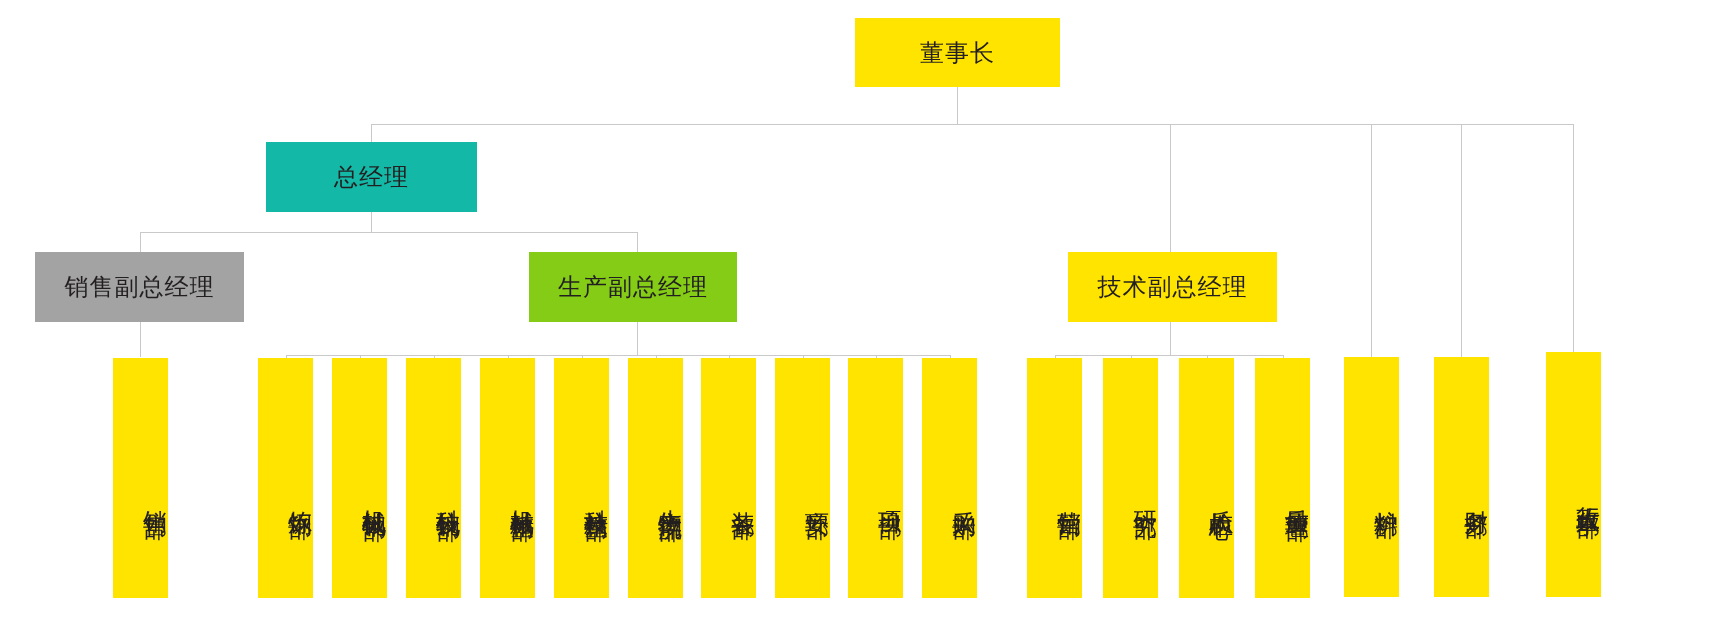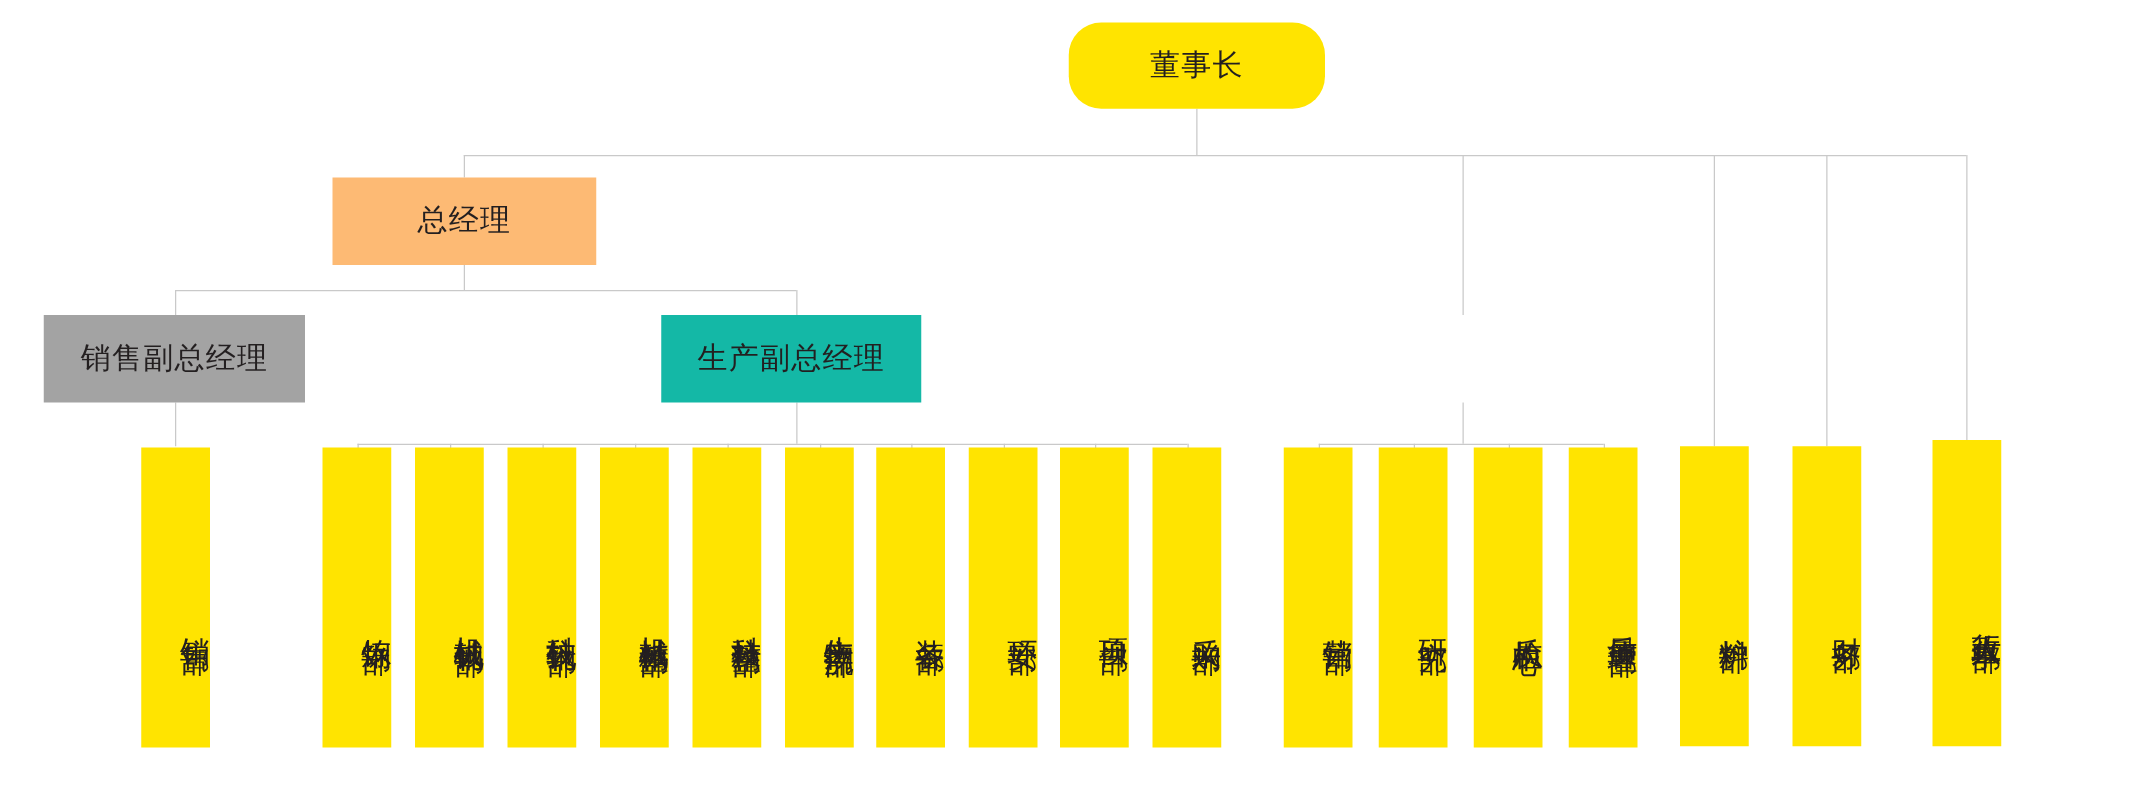--- a/index.html
+++ b/index.html
@@ -92,33 +92,36 @@
   <div class="conn v" style="left: 876px; top: 355px; height: 4px; background: rgb(201, 201, 201);"></div>
   <div class="conn v" style="left: 950px; top: 355px; height: 4px; background: rgb(201, 201, 201);"></div>
 
   <div class="conn v" style="left: 1170px; top: 322px; height: 33px; background: rgb(201, 201, 201);"></div>
   <div class="conn h" style="left: 1055px; top: 355px; width: 228px; background: rgb(201, 201, 201);"></div>
   <div class="conn v" style="left: 1055px; top: 355px; height: 4px; background: rgb(201, 201, 201);"></div>
   <div class="conn v" style="left: 1131px; top: 355px; height: 4px; background: rgb(201, 201, 201);"></div>
   <div class="conn v" style="left: 1207px; top: 355px; height: 4px; background: rgb(201, 201, 201);"></div>
   <div class="conn v" style="left: 1283px; top: 355px; height: 4px; background: rgb(201, 201, 201);"></div>
 
-  <div class="node horizontal" style="left: 855px; top: 18px; width: 205px; height: 69px; background: rgb(255, 228, 0); color: rgb(35, 31, 32); border-radius: 26px;">
+  <div class="node horizontal" style="left: 855px; top: 18px; width: 205px; height: 69px; background: rgb(255, 228, 0); color: rgb(35, 31, 32);">
     <span class="node-label">董事长</span>
   </div>
 
-  <div class="node horizontal" style="left: 266px; top: 142px; width: 211px; height: 70px; background: #fdba74; color: rgb(35, 31, 32);">
+  <div class="node horizontal" style="left: 266px; top: 142px; width: 211px; height: 70px; background: #14b8a6; color: rgb(35, 31, 32);">
     <span class="node-label">总经理</span>
   </div>
 
   <div class="node horizontal" style="left: 35px; top: 252px; width: 209px; height: 70px; background: #a3a3a3; color: rgb(35, 31, 32);">
     <span class="node-label">销售副总经理</span>
   </div>
-  <div class="node horizontal" style="left: 529px; top: 252px; width: 208px; height: 70px; background: #14b8a6; color: rgb(35, 31, 32);">
+  <div class="node horizontal" style="left: 529px; top: 252px; width: 208px; height: 70px; background: #84cc16; color: rgb(35, 31, 32);">
     <span class="node-label">生产副总经理</span>
+  </div>
+  <div class="node horizontal" style="left: 1068px; top: 252px; width: 209px; height: 70px; background: rgb(255, 228, 0); color: rgb(35, 31, 32);">
+    <span class="node-label">技术副总经理</span>
   </div>
 
   <div class="node vertical" style="left: 113px; top: 358px; width: 55px; height: 240px; background: rgb(255, 228, 0); color: rgb(35, 31, 32);">
     <span class="node-label">销售部</span>
   </div>
 
   <div class="node vertical" style="left: 258px; top: 358px; width: 55px; height: 240px; background: rgb(255, 228, 0); color: rgb(35, 31, 32);">
     <span class="node-label">炼钢部</span>
   </div>
   <div class="node vertical" style="left: 332px; top: 358px; width: 55px; height: 240px; background: rgb(255, 228, 0); color: rgb(35, 31, 32);">

